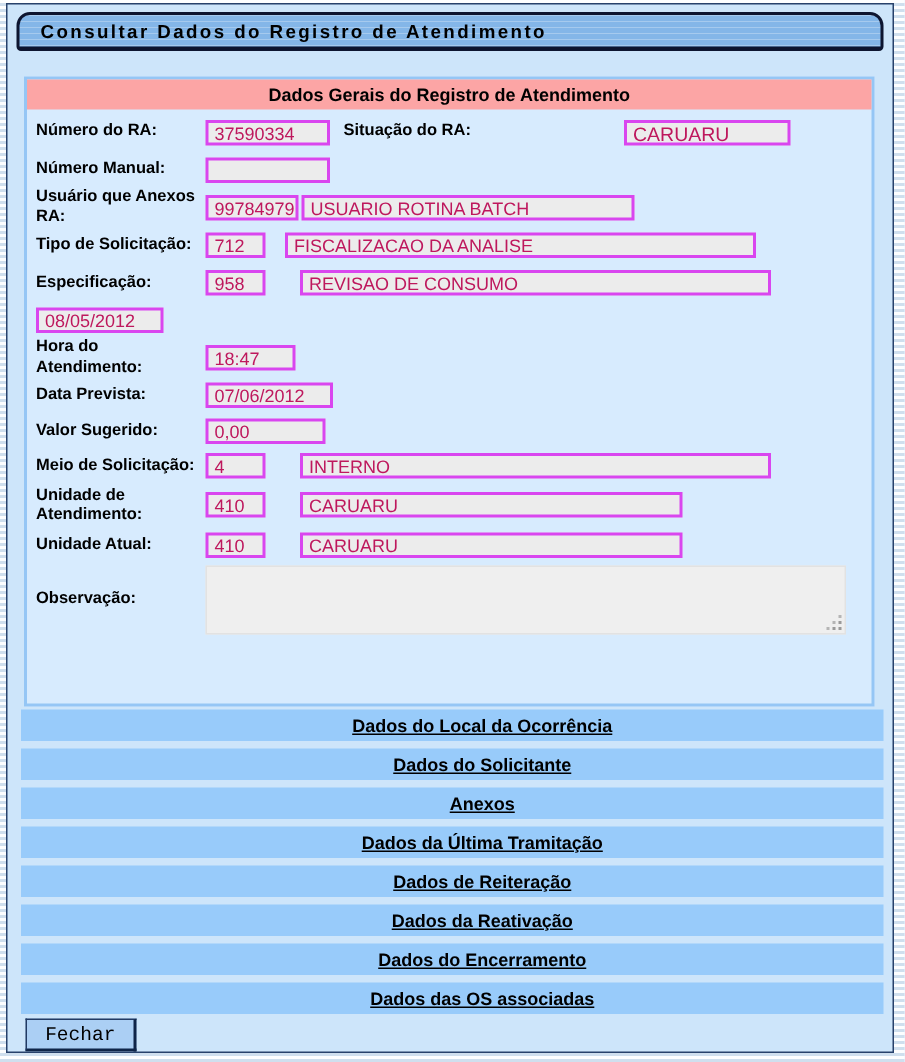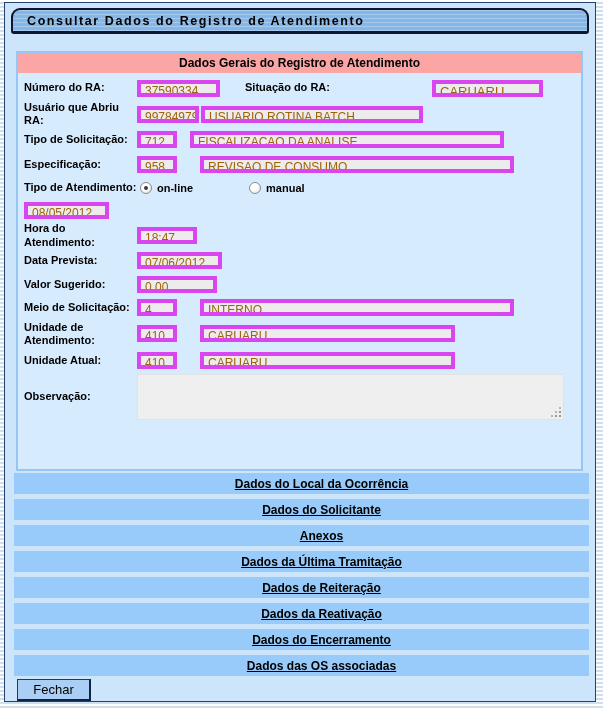--- a/index.html
+++ b/index.html
@@ -33,23 +33,23 @@
     font-size: 12px; font-weight: bold; color: #000;
   }
   .fs-body { padding-left: 6px; padding-top: 2px; }
   .row { display: flex; align-items: center; }
   .lbl {
     width: 113px; flex: 0 0 113px;
     font-size: 11px; font-weight: bold; color: #000; line-height: 1.2;
   }
   .lbl-inline { width: auto; flex: 0 0 auto; font-size: 11px; font-weight: bold; }
   .box {
-    background: #ececec; border: 4px solid #d946ef;
+    background: #ececec; border: 2px solid #d946ef;
     height: 17px; line-height: 15px; padding: 0 4px;
-    font-size: 12px; color: #a16207; white-space: nowrap; overflow: hidden;
+    font-size: 12px; color: #be185d; white-space: nowrap; overflow: hidden;
     flex: 0 0 auto;
   }
   .txtwrap { position: relative; flex: 0 0 auto; }
   .txtarea {
     width: 427px; height: 46px; background: #efefef; border: 1px solid #e2e2e2;
     font-size: 12px; color:#000; position: relative;
   }
   .grip {
     position: absolute; right: 3px; bottom: 3px; width: 2px; height: 2px; background: #9a9a9a;
     box-shadow: -4px 0 #9a9a9a, -8px 0 #b5b5b5, 0 -4px #9a9a9a, -4px -4px #b5b5b5, 0 -8px #b5b5b5;
@@ -73,21 +73,21 @@
     cursor: pointer;
     padding-left: 40px;
   }
   .bar span {
     font-size: 12px; font-weight: bold; color: #000; text-decoration: underline;
   }
   .close-btn {
     position: absolute; left: 12px; top: 676px; width: 74px; height: 22px;
     background: #abcff4;
     border: 1px solid #223a63; border-right: 2px solid #0f2548; border-bottom: 2px solid #0f2548;
-    font-family: Liberation Sans, sans-serif; font-size: 13px; color: #000;
+    font-family: Liberation Mono, monospace; font-size: 13px; color: #000;
     cursor: pointer;
   }
   
   .h26{min-height:26px}.h25{min-height:25px}.h24{min-height:24px}.h23{min-height:23px}.h21{min-height:21px}.h30{min-height:30px}.h48{min-height:48px}
 </style>
 </head>
 <body>
 
 <div class="window">
 
@@ -97,52 +97,47 @@
 
   <div class="fieldset">
     <div class="fs-header">
       <span>Dados Gerais do Registro de Atendimento</span>
     </div>
     <div class="fs-body">
 
       <div class="row h26">
         <span class="lbl">Número do RA:</span>
         <span class="box" style="width:83px">37590334</span>
-        <span class="lbl lbl-inline" style="margin-left:25px;width:187px;flex-basis:187px">Situação do RA:</span>
+        <span class="lbl lbl-inline" style="margin-left:9px;width:187px;flex-basis:187px">Situação do RA:</span>
         <span class="box" style="width:111px;font-size:13px">CARUARU</span>
       </div>
 
+      <div class="row h24">
+        <span class="lbl">Número Manual:</span>
+        <span class="box" style="width:83px"></span>
+      </div>
 
       <div class="row h25">
-        <span class="lbl">Usuário que Abriu RA:</span>
+        <span class="lbl">Usuário que Anexos RA:</span>
         <span class="box" style="width:62px">99784979</span>
         <span class="box" style="width:222px;margin-left:2px">USUARIO ROTINA BATCH</span>
       </div>
 
       <div class="row h25">
         <span class="lbl">Tipo de Solicitação:</span>
         <span class="box" style="width:40px">712</span>
         <span class="box" style="width:314px;margin-left:13px">FISCALIZACAO DA ANALISE</span>
       </div>
 
       <div class="row h25">
         <span class="lbl">Especificação:</span>
         <span class="box" style="width:40px">958</span>
         <span class="box" style="width:314px;margin-left:23px">REVISAO DE CONSUMO</span>
       </div>
 
-      <div class="row h21">
-        <span class="lbl">Tipo de Atendimento:</span>
-        <span class="radio selected" style="margin-left:3px">
-            <span class="dot"></span>
-          </span>
-        <span class="radio-label">on-line</span>
-        <span class="radio" style="margin-left:56px"></span>
-        <span class="radio-label">manual</span>
-      </div>
 
       <div class="row h24">
         <span class="box" style="width:85px">08/05/2012</span>
       </div>
 
       <div class="row h24">
         <span class="lbl">Hora do Atendimento:</span>
         <span class="box" style="width:60px">18:47</span>
       </div>
 

